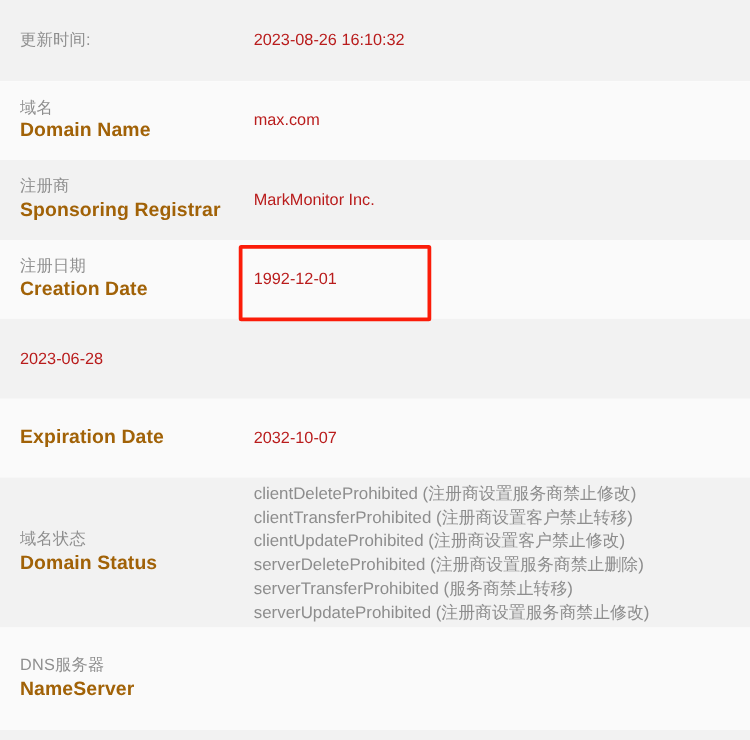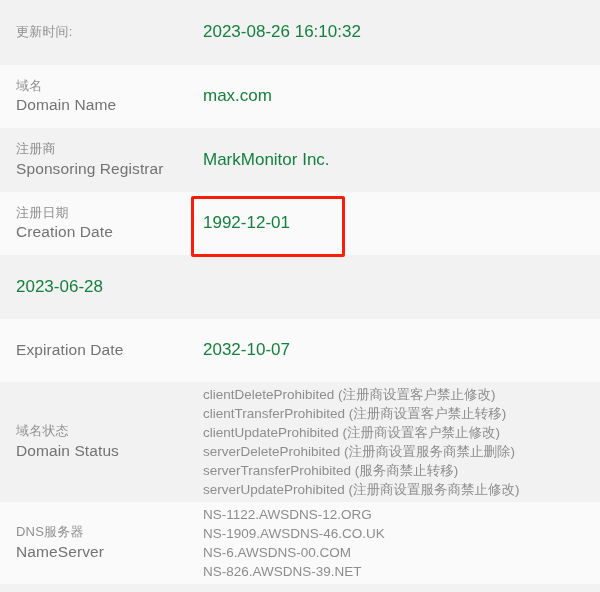--- a/index.html
+++ b/index.html
@@ -42,23 +42,24 @@
   }
   .label-cn {
     display: block;
     font-size: 13px;
     color: #8f8f8f;
     letter-spacing: 0.2px;
   }
   .label-en {
     display: block;
     font-size: 15.5px;
-    color: #737373;
+    color: #a16207;
     letter-spacing: 0.1px;
     margin-top: -1px;
+    font-weight: bold;
   }
   .label-single {
     display: block;
     font-size: 13px;
     color: #8f8f8f;
     letter-spacing: 0.2px;
   }
 
   .row-value {
     flex: 1 1 auto;
@@ -70,22 +71,22 @@
   }
   .value-line {
     display: block;
     white-space: nowrap;
     color: #8d8d8d;
     font-size: 13.5px;
     line-height: 19px;
   }
   .value-single {
     display: block;
-    color: #15803d;
-    font-size: 17px;
+    color: #b91c1c;
+    font-size: 13px;
     white-space: nowrap;
   }
 
   
   .r-update   { height: 65px; }
   .r-domain   { height: 63px; justify-content: flex-end; }
   .r-registrar{ height: 64px; }
   .r-creation { height: 63px; }
   .r-updated  { height: 64px; }
   .r-expire   { height: 63px; }
@@ -170,39 +171,33 @@
       <span class="value-single">2032-10-07</span>
     </div>
   </div>
 
   <div class="row shade-a r-status">
     <div class="row-label">
       <span class="label-cn">域名状态</span>
       <span class="label-en">Domain Status</span>
     </div>
     <div class="row-value">
-      <span class="value-line">clientDeleteProhibited (注册商设置客户禁止修改)</span>
+      <span class="value-line">clientDeleteProhibited (注册商设置服务商禁止修改)</span>
       <span class="value-line">clientTransferProhibited (注册商设置客户禁止转移)</span>
       <span class="value-line">clientUpdateProhibited (注册商设置客户禁止修改)</span>
       <span class="value-line">serverDeleteProhibited (注册商设置服务商禁止删除)</span>
       <span class="value-line">serverTransferProhibited (服务商禁止转移)</span>
       <span class="value-line">serverUpdateProhibited (注册商设置服务商禁止修改)</span>
     </div>
   </div>
 
   <div class="row shade-b r-ns">
     <div class="row-label">
       <span class="label-cn">DNS服务器</span>
       <span class="label-en">NameServer</span>
     </div>
-    <div class="row-value">
-      <span class="value-line">NS-1122.AWSDNS-12.ORG</span>
-      <span class="value-line">NS-1909.AWSDNS-46.CO.UK</span>
-      <span class="value-line">NS-6.AWSDNS-00.COM</span>
-      <span class="value-line">NS-826.AWSDNS-39.NET</span>
-    </div>
   </div>
 
   <div class="row shade-a r-tail"></div>
 
   <div class="highlight-box"></div>
 
 </div>
 
 </body></html>

